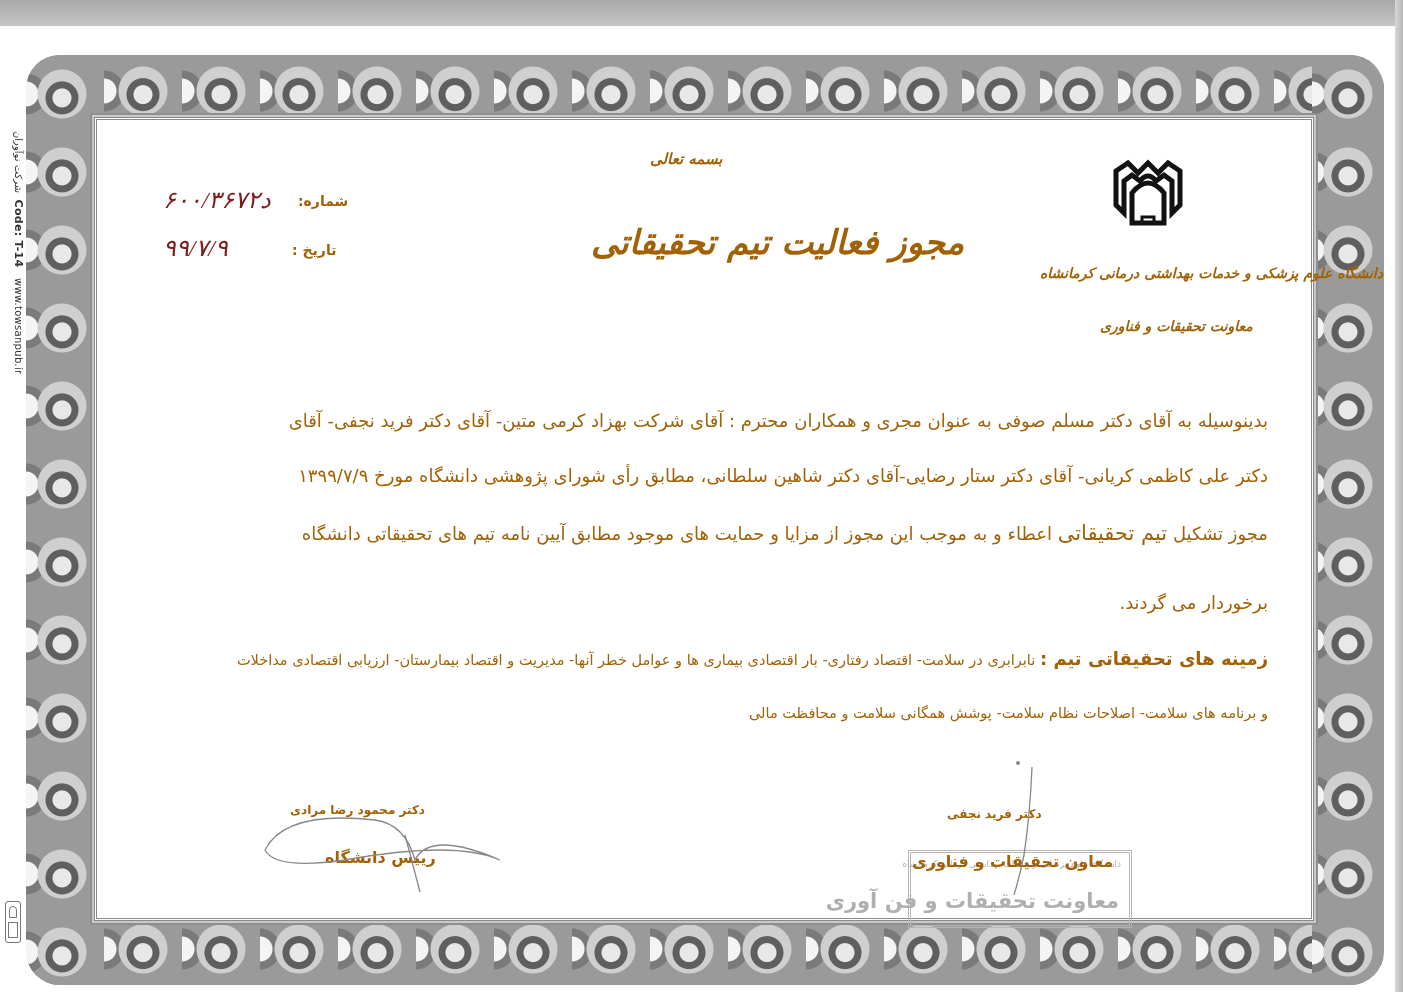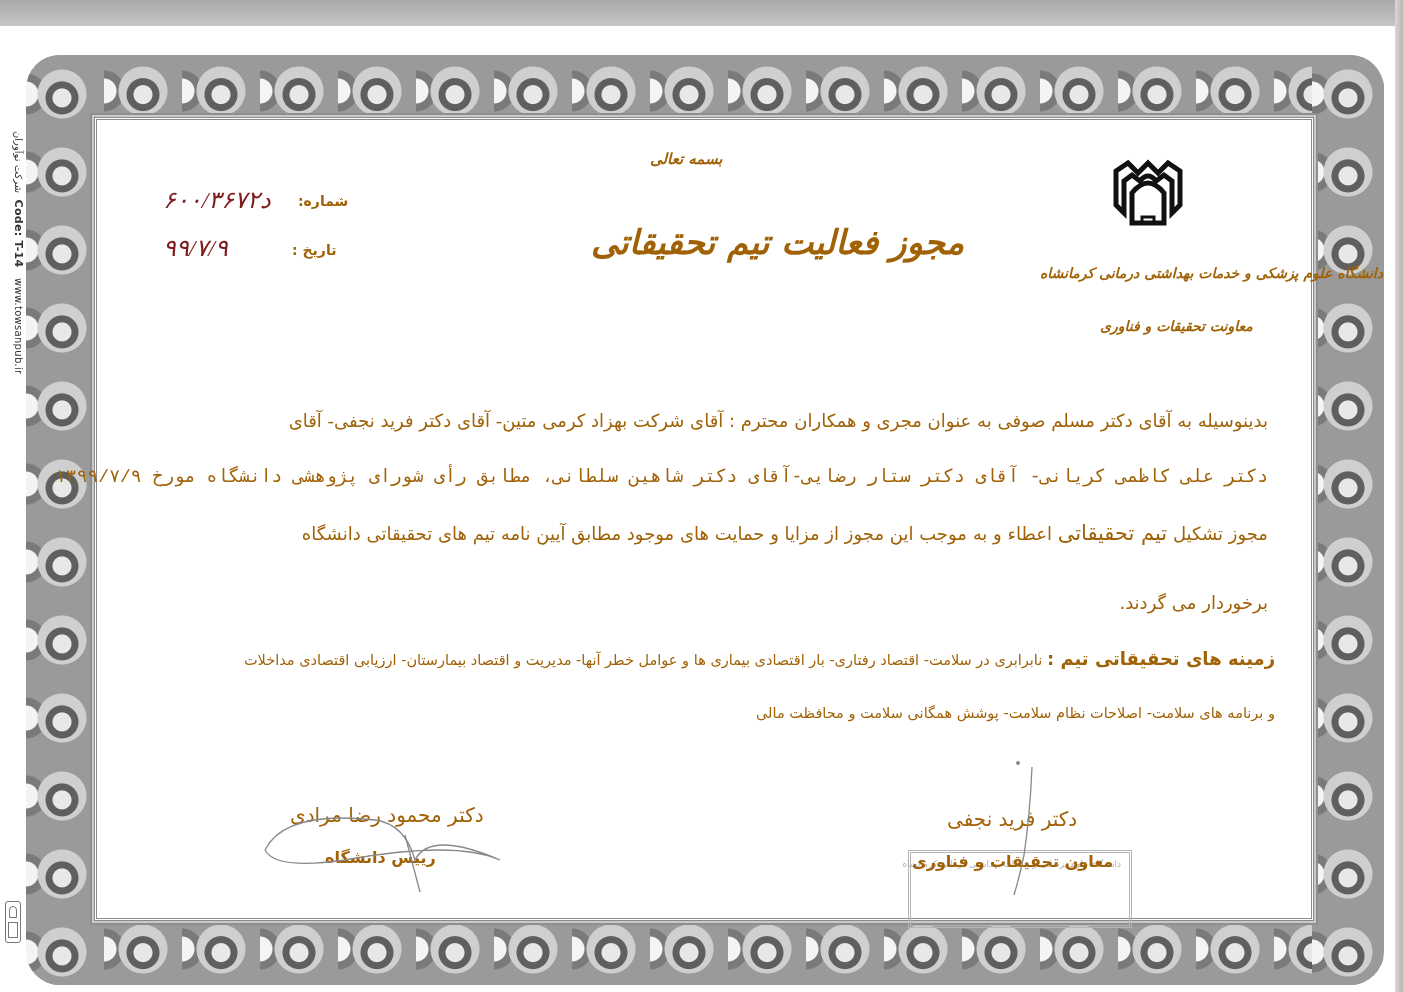--- a/index.html
+++ b/index.html
@@ -37,24 +37,24 @@
 
   .meta-label{font-size:14px;font-weight:bold;}
   .meta-val{position:absolute;font-size:24px;color:#7f1d1d;font-style:italic;font-family:"Liberation Serif",serif;direction:ltr;letter-spacing:1px;}
 
   .logo{position:absolute;left:1112px;top:157px;width:72px;height:70px;}
   .uni-name{left:1040px;top:265px;font-size:14px;font-style:italic;font-weight:bold;font-family:"DejaVu Serif",serif;}
   .dept-name{left:1100px;top:318px;font-size:14px;font-style:italic;font-weight:bold;font-family:"DejaVu Serif",serif;}
 
   .body-line{font-size:18px;right:135px;font-family:"DejaVu Sans",sans-serif;}
   .body-line b{font-weight:normal;}
-  .fields-line{font-size:14.5px;right:128px;margin-left:15px;}
+  .fields-line{font-size:14.5px;right:135px;margin-left:15px;}
   .fields-line b{font-size:18px;font-weight:bold;}
 
-  .sig-name{font-size:20px;font-weight:normal;}
+  .sig-name{font-size:12px;font-weight:bold;}
   .sig-role{font-size:16px;font-weight:bold;}
   .stamp{position:absolute;left:908px;top:850px;width:218px;height:72px;border:3px double #b6b6b6;color:#b0b0b0;}
   .stamp-top{position:absolute;right:8px;top:6px;font-size:9px;direction:rtl;white-space:nowrap;}
   .stamp-main{position:absolute;right:10px;top:36px;font-size:21px;font-weight:bold;direction:rtl;white-space:nowrap;}
   svg{display:block;}
 </style>
 </head>
 <body>
 
 <div class="scan-top"></div>
@@ -93,21 +93,21 @@
   </svg>
 </div>
 <div class="txt uni-name">دانشگاه علوم پزشکی و خدمات بهداشتی درمانی کرمانشاه</div>
 <div class="txt dept-name">معاونت تحقیقات و فناوری</div>
 
 <div class="txt body-line" style="top:410px;">
   <span>بدینوسیله به آقای دکتر</span>
   <b>مسلم صوفی</b>
   <span>به عنوان مجری و همکاران محترم : آقای شرکت بهزاد کرمی متین- آقای دکتر فرید نجفی- آقای</span>
 </div>
-<div class="txt body-line" style="top:465px;font-family:Liberation Mono, monospace;">دکتر علی کاظمی کریانی- آقای دکتر ستار رضایی-آقای دکتر شاهین سلطانی، مطابق رأی شورای پژوهشی دانشگاه مورخ ۱۳۹۹/۷/۹</div>
+<div class="txt body-line" style="top:465px;">دکتر علی کاظمی کریانی- آقای دکتر ستار رضایی-آقای دکتر شاهین سلطانی، مطابق رأی شورای پژوهشی دانشگاه مورخ ۱۳۹۹/۷/۹</div>
 <div class="txt body-line" style="top:521px;">
   <span>مجوز تشکیل</span>
   <b style="font-size:21px;">تیم تحقیقاتی</b>
   <span>اعطاء و به موجب این مجوز از مزایا و حمایت های موجود مطابق آیین نامه تیم های تحقیقاتی دانشگاه</span>
 </div>
 <div class="txt body-line" style="top:592px;">برخوردار می گردند.</div>
 
 <div class="txt fields-line" style="top:648px;">
   <b>زمینه های تحقیقاتی تیم :</b>
   <span>نابرابری در سلامت- اقتصاد رفتاری- بار اقتصادی بیماری ها و عوامل خطر آنها- مدیریت و اقتصاد بیمارستان- ارزیابی اقتصادی مداخلات</span>
@@ -117,18 +117,19 @@
 <div class="txt sig-name" style="left:290px;top:803px;">دکتر محمود رضا مرادی</div>
 <div class="txt sig-role" style="left:325px;top:848px;">رییس دانشگاه</div>
 <svg style="position:absolute;left:255px;top:800px;" width="250" height="95">
   <path d="M10 50 Q30 10 120 20 Q150 24 160 60 Q175 30 245 60 Q200 40 90 60 Q20 70 10 50" fill="none" stroke="#888" stroke-width="1.3"></path>
   <path d="M150 35 L165 92" fill="none" stroke="#888" stroke-width="1.3"></path>
 </svg>
 
 <div class="txt sig-name" style="left:947px;top:807px;">دکتر فرید نجفی</div>
 <div class="stamp">
   <div class="stamp-top">دانشگاه علوم پزشکی و خدمات بهداشتی درمانی کرمانشاه</div>
+  <div class="stamp-main">معاونت تحقیقات و فن آوری</div>
 </div>
 <div class="txt sig-role" style="left:912px;top:852px;">معاون تحقیقات و فناوری</div>
 <svg style="position:absolute;left:1000px;top:755px;" width="40" height="150">
   <circle cx="18" cy="8" r="2" fill="#888"></circle>
   <path d="M32 12 Q30 60 24 100 Q20 120 14 140" fill="none" stroke="#888" stroke-width="1.3"></path>
 </svg>
 
 </body></html>

